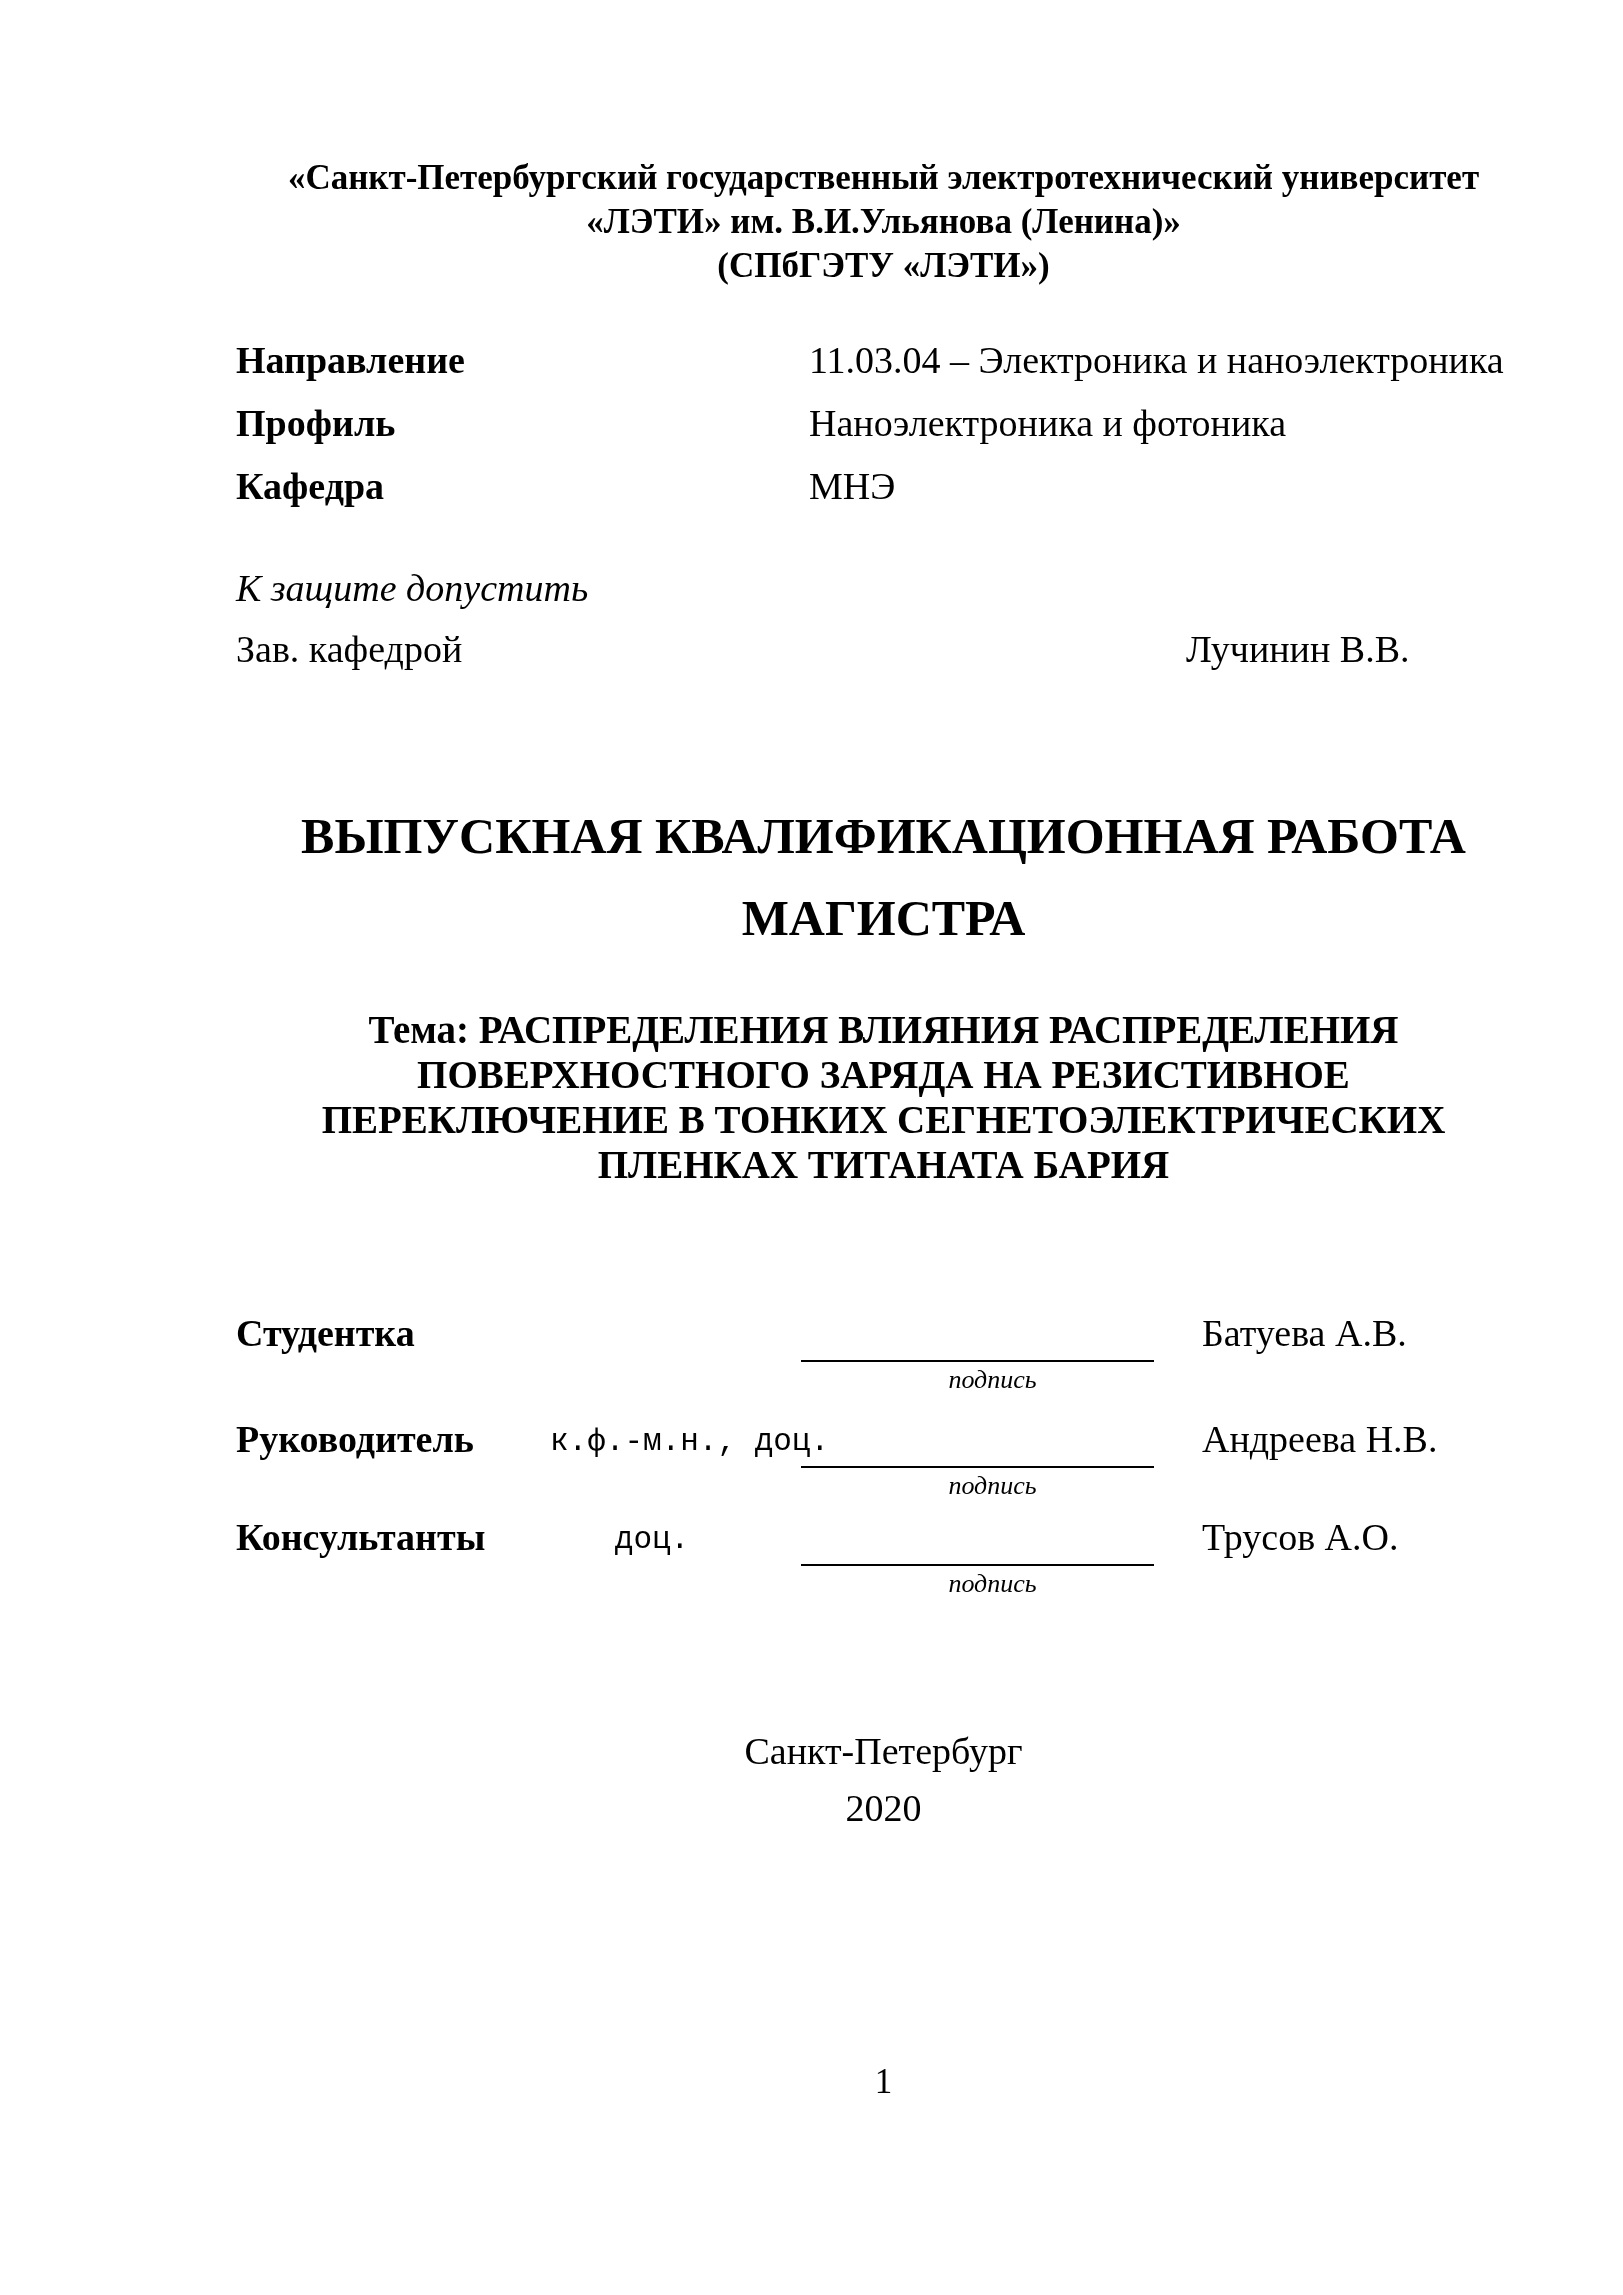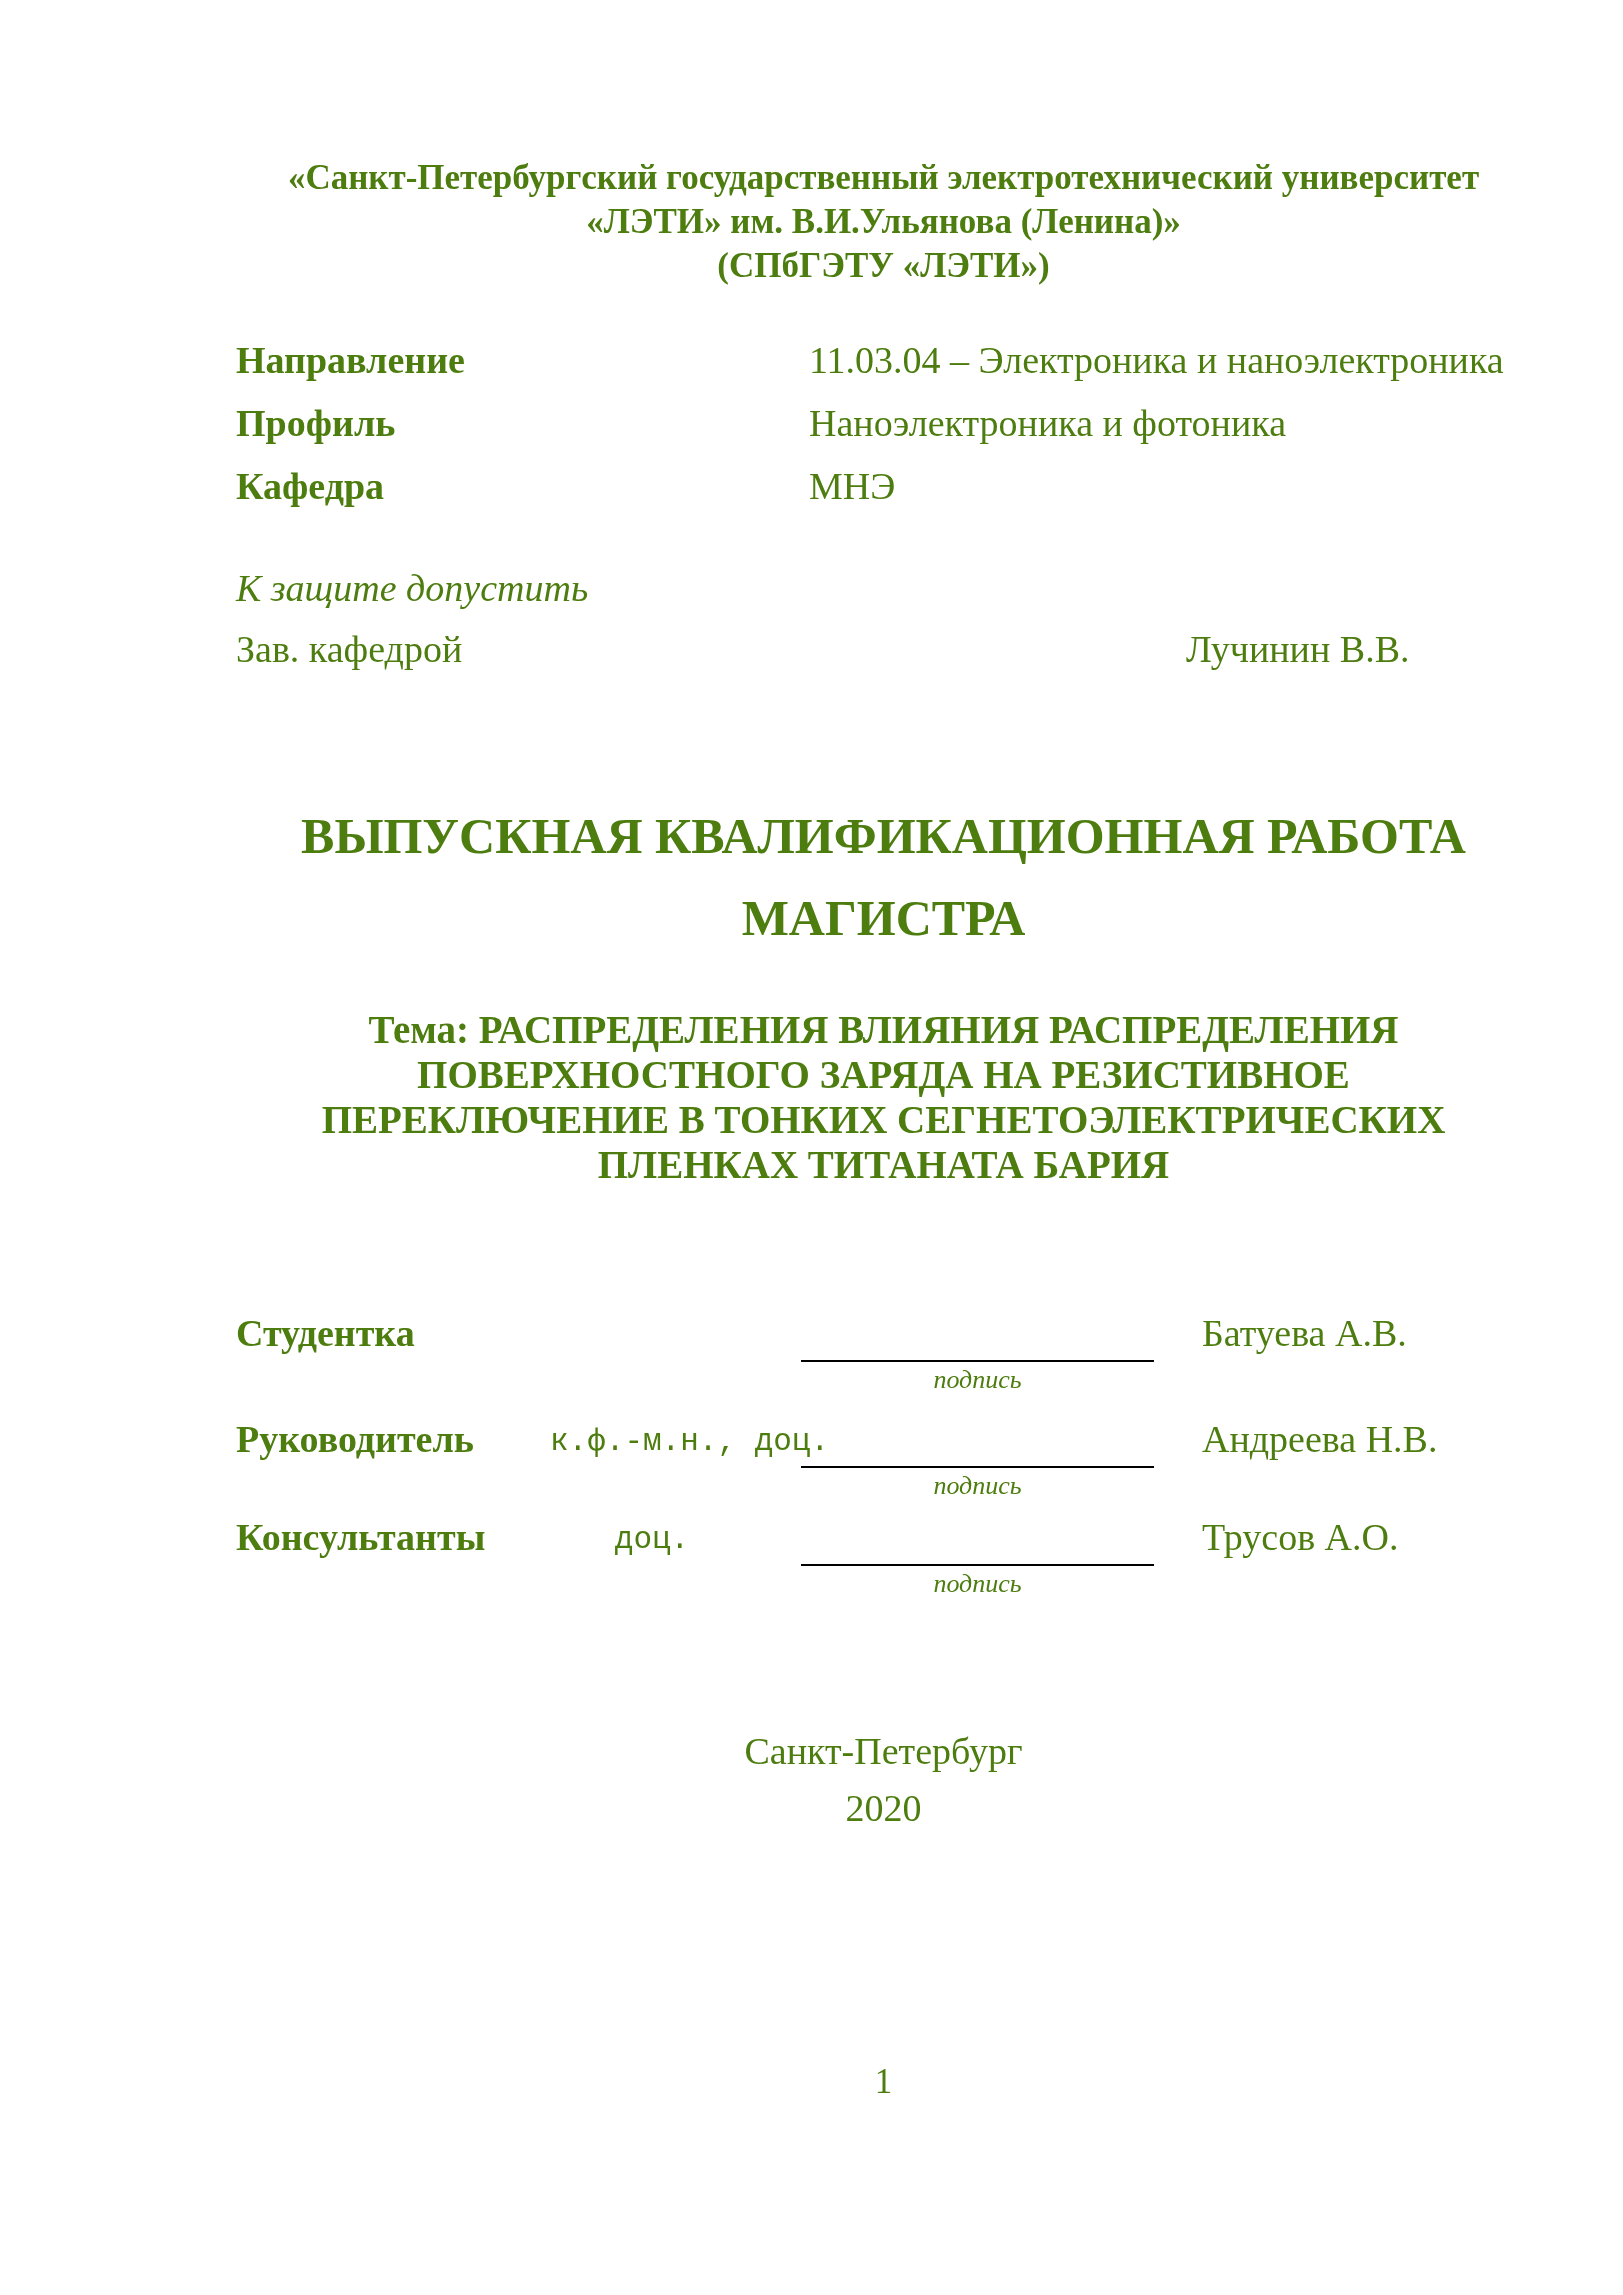--- a/index.html
+++ b/index.html
@@ -5,21 +5,21 @@
   html, body {
     margin: 0;
     padding: 0;
     background: #ffffff;
   }
   .page {
     position: relative;
     width: 1623px;
     height: 2295px;
     background: #ffffff;
-    color: #4d7c0f;
+    color: #000000;
     font-family: "Liberation Serif", "DejaVu Serif", serif;
     overflow: hidden;
   }
   .content {
     position: absolute;
     left: 236px;
     top: 0;
     width: 1295px;
   }
   .doc-header {
@@ -113,21 +113,21 @@
   .sig-line {
     position: absolute;
     left: 565px;
     width: 353px;
     top: 46px;
     height: 0;
     border-top: 2.4px solid #000000;
   }
   .sig-caption {
     position: absolute;
-    left: 565px;
+    left: 580px;
     width: 353px;
     top: 53px;
     text-align: center;
     font-style: italic;
     font-size: 26px;
     line-height: 26px;
   }
   .sig-name {
     position: absolute;
     left: 966px;

